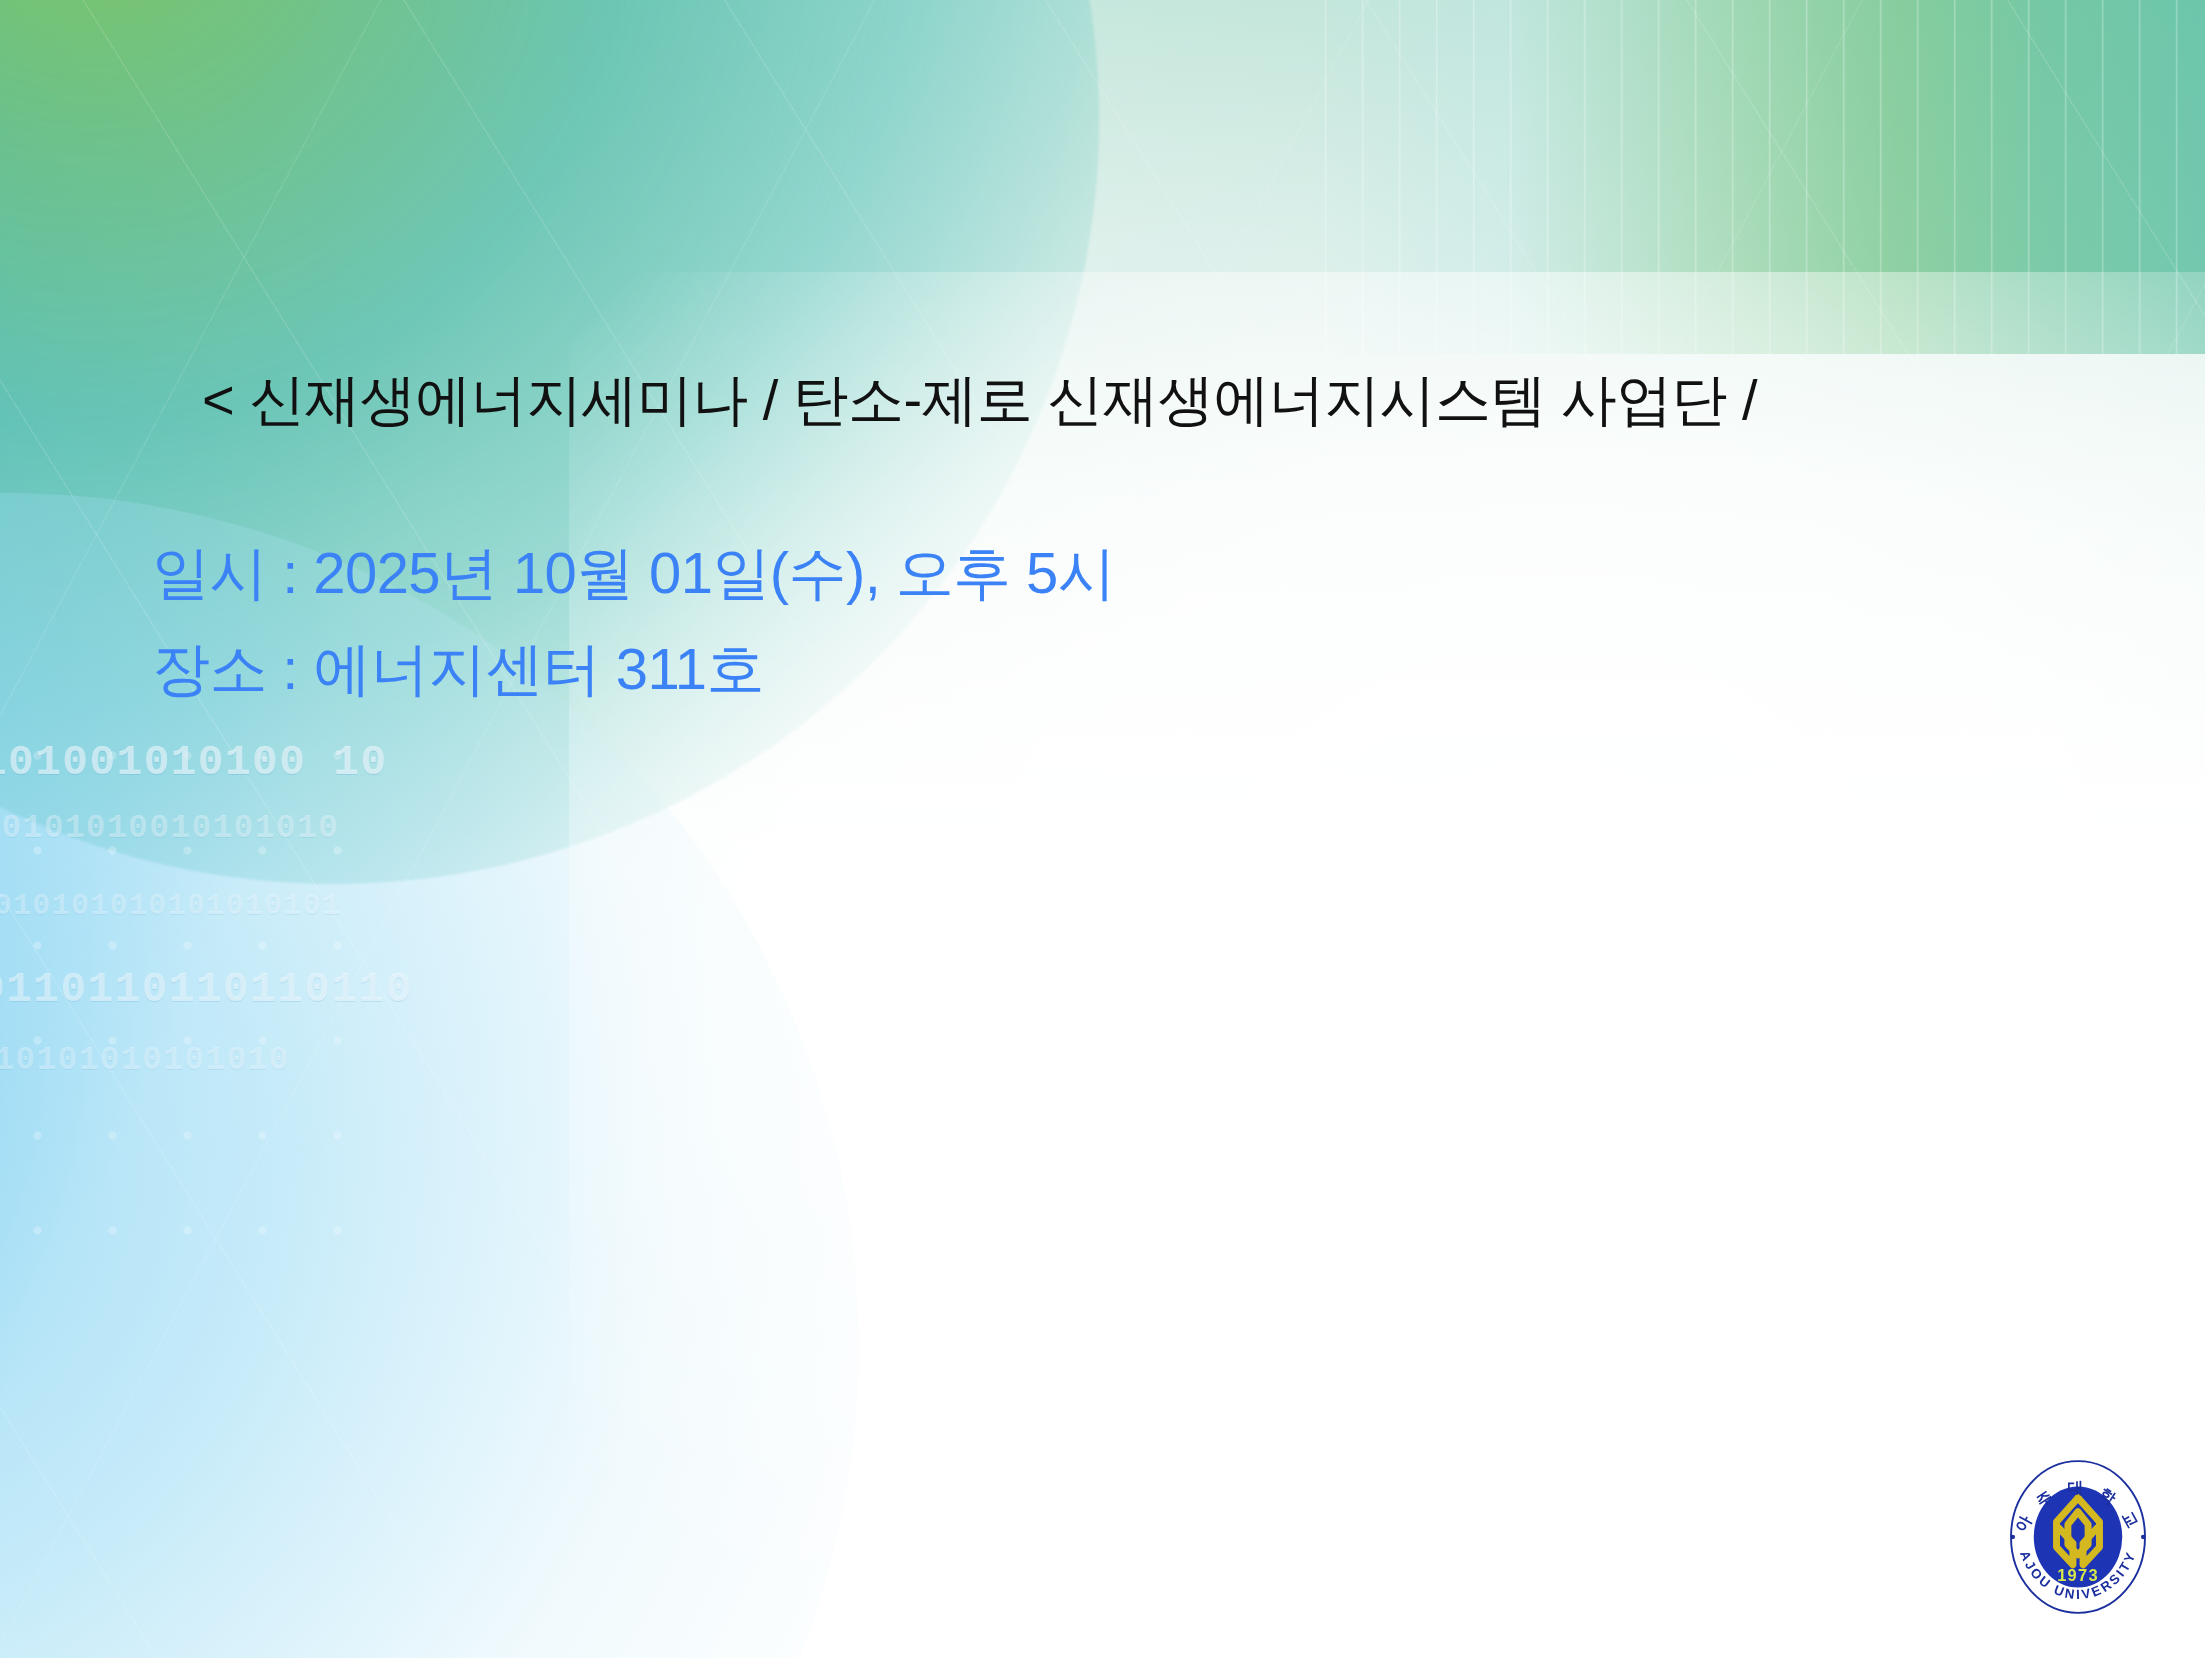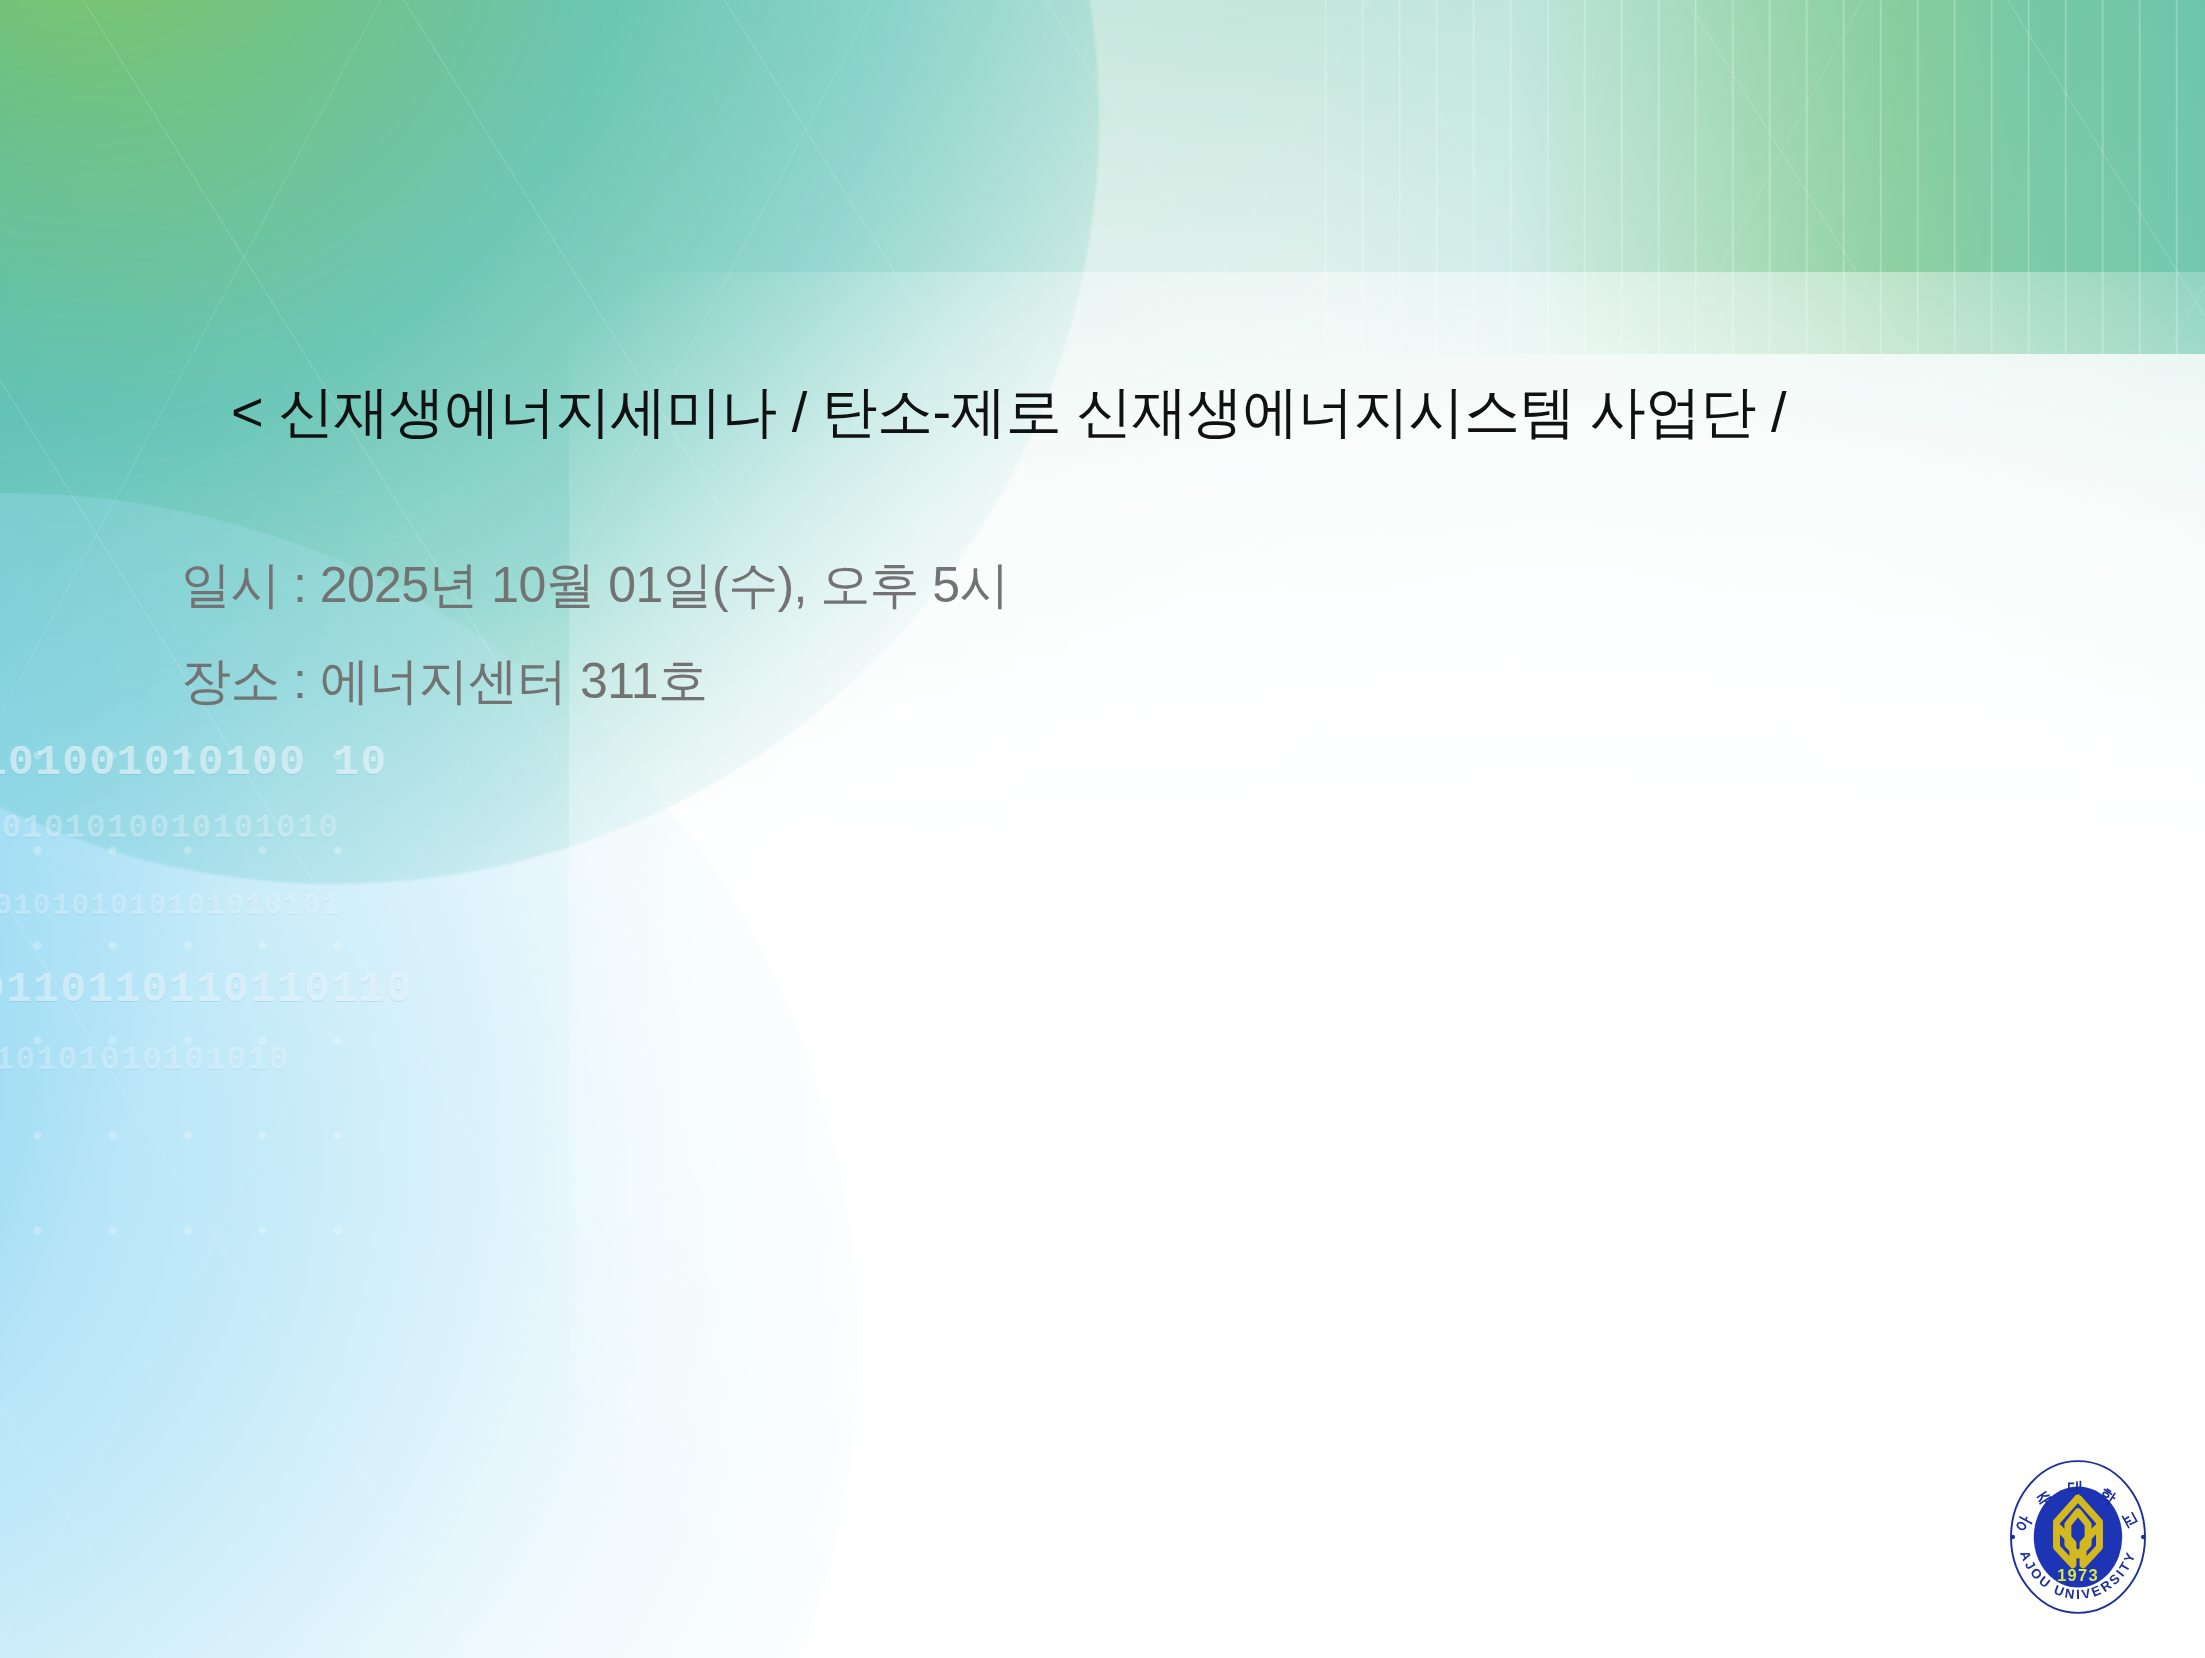--- a/index.html
+++ b/index.html
@@ -187,24 +187,23 @@
     font-weight: 700;
     letter-spacing: 5px;
     line-height:1;
     text-shadow: 3.8px 4.4px 0 rgba(0,0,0,0.62);
     white-space: nowrap;
   }
 
   
   #content {
     position:absolute;
-    left:0; top:288px;
+    left:0; top:276px;
     width:1760px; height: 1371px;
     z-index: 4;
-    padding-left: 29px;
   }
 
   #subtitle {
     margin: 88px auto 0 auto;
     width: 1959px;
     text-align:center;
     color:#111111;
     font-size: 56px;
     line-height: 1.30;
     font-weight: 400;
@@ -217,22 +216,22 @@
     text-align:center;
     color:#000000;
     font-size: 81px;
     font-weight: 700;
     letter-spacing: -1.3px;
     line-height:1.12;
   }
 
   #details {
     margin: 88px 0 0 152px;
-    color:#737373;
-    font-size: 50px;
+    color:#3b82f6;
+    font-size: 58px;
     line-height: 96px;
     font-weight: 400;
     letter-spacing: -0.6px;
   }
   #details .detail-line { white-space: nowrap; }
 
   
   #uni-logo {
     position:absolute;
     left: 1999px; top: 1451px;

